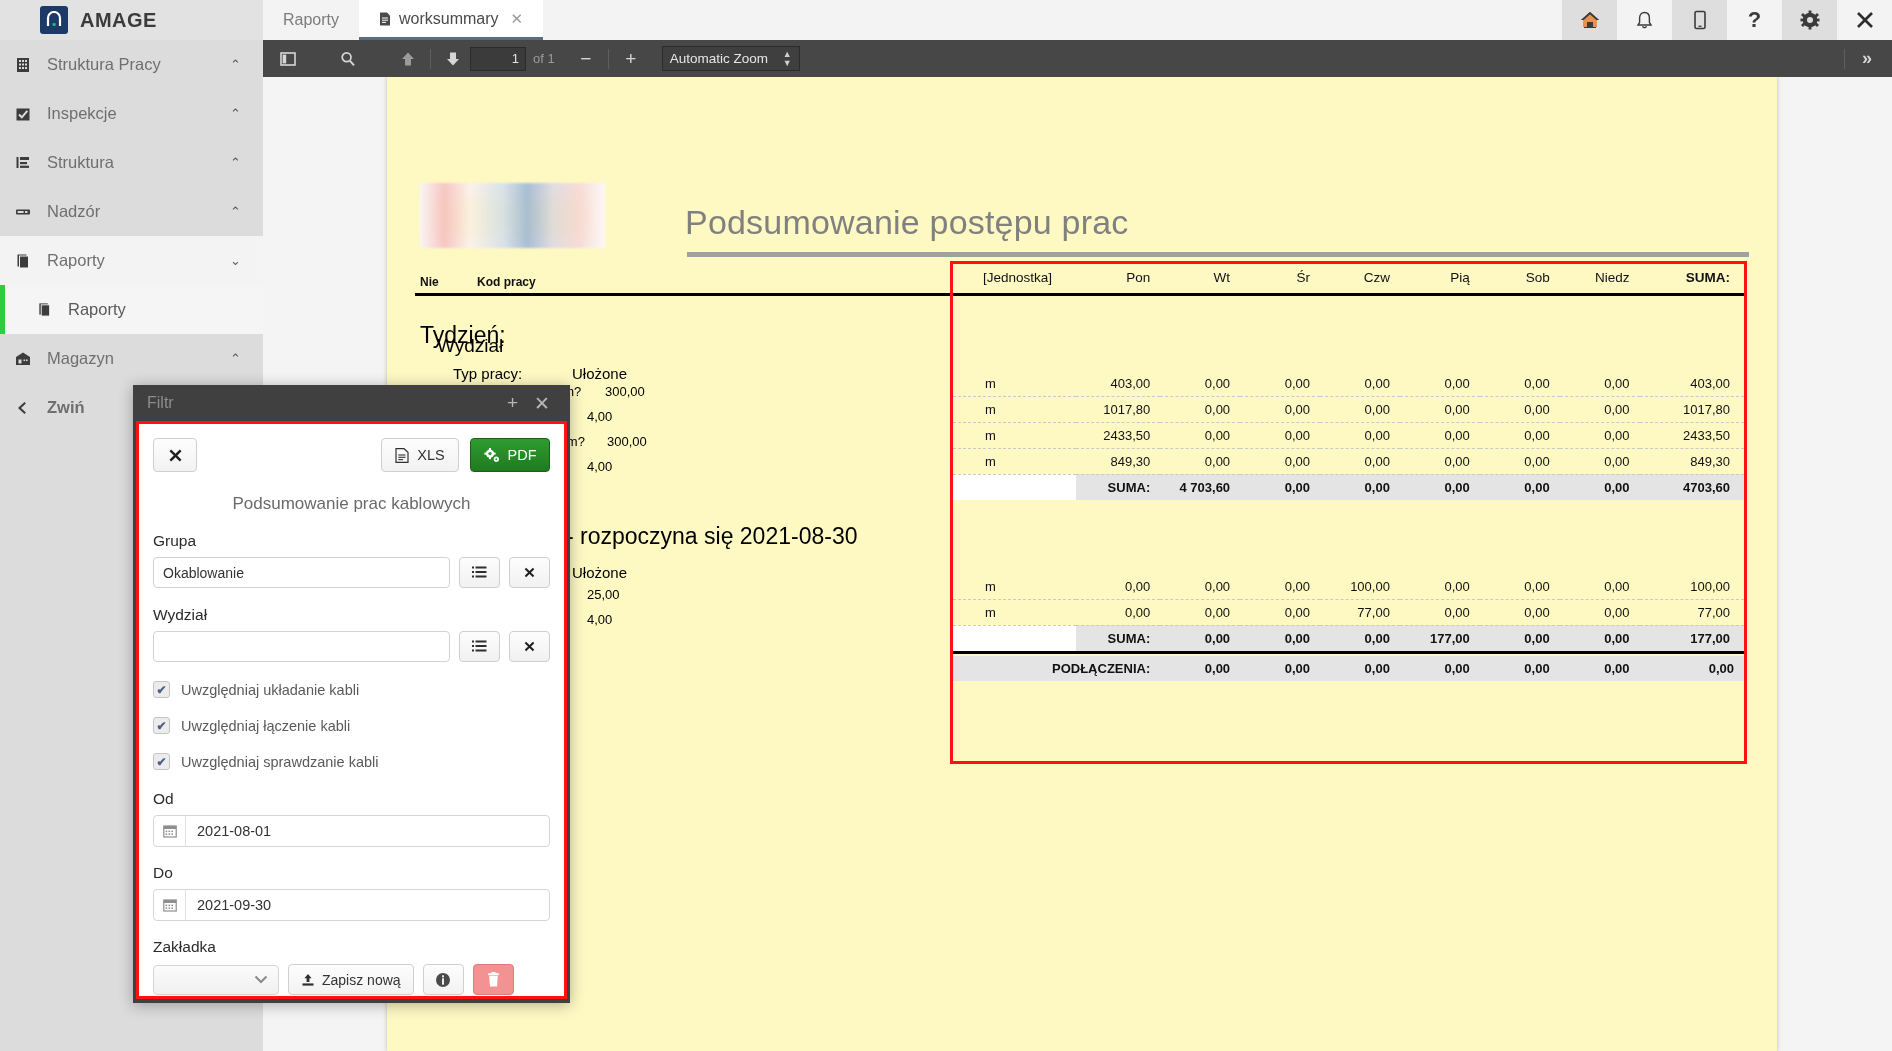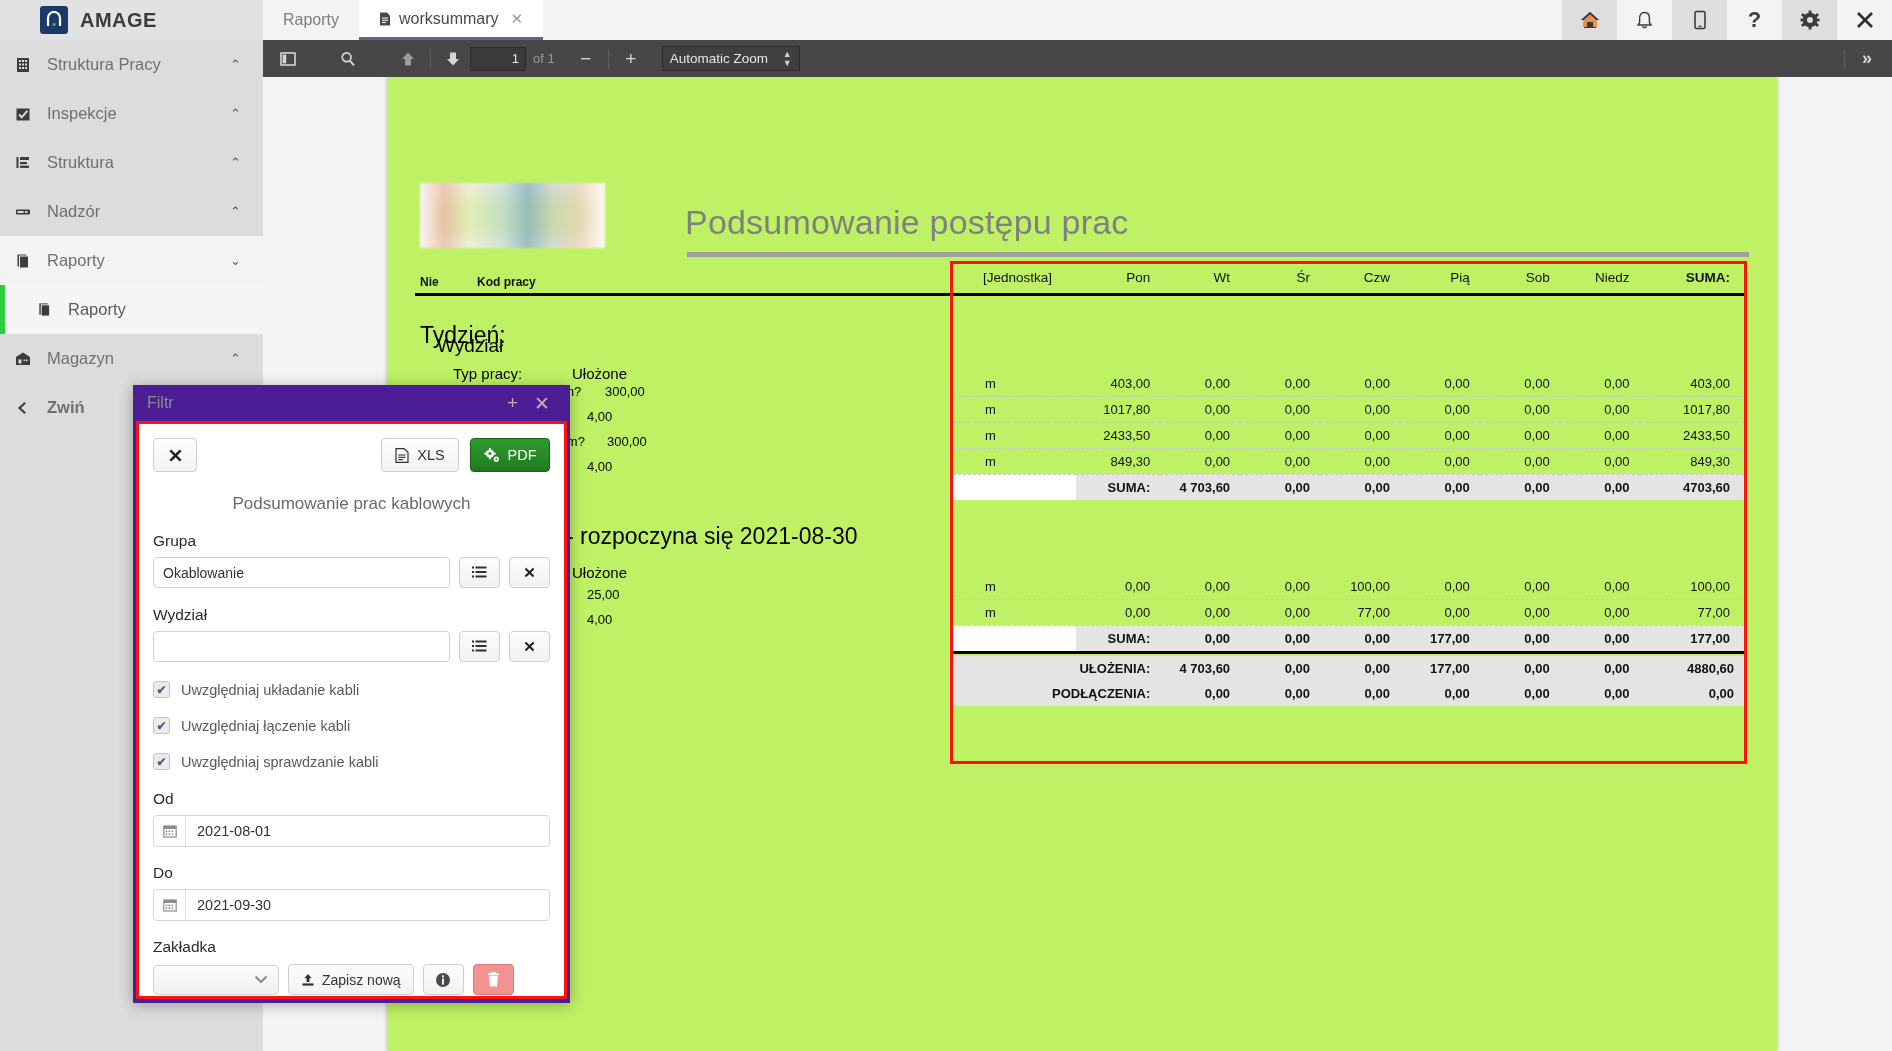--- a/index.html
+++ b/index.html
@@ -90,21 +90,21 @@
   .zoomsel .arrows { font-size: 9px; line-height: 9px; color: #cfcfcf; }
   #pdftoolbar .right { margin-left: auto; display: flex; align-items: center; }
 
   
   #viewer {
     position: absolute; left: 263px; top: 77px; width: 1629px; height: 974px;
     background: #f4f4f4; overflow: hidden;
   }
   #page {
     position: absolute; left: 124px; top: 0px; width: 1390px; height: 974px;
-    background: #bef264; box-shadow: 0 0 4px rgba(0,0,0,.25);
+    background: #fef9c3; box-shadow: 0 0 4px rgba(0,0,0,.25);
   }
 
   
   .doc { position: absolute; inset: 0; font-family: "Liberation Sans", sans-serif; color: #111; }
   .logo-blur {
     position: absolute; left: 33px; top: 106px; width: 185px; height: 65px;
     background:
       linear-gradient(to right,
         rgba(250,245,245,1) 0%, rgba(243,180,185,.75) 13%, rgba(248,235,238,.6) 27%,
         rgba(200,215,236,.7) 45%, rgba(140,170,210,.75) 58%, rgba(205,200,225,.6) 72%,
@@ -161,21 +161,21 @@
   .dtable tr.subtotal td { background: #e4e4e4; font-weight: bold; }
   .dtable tr.subtotal td.unit { background: #fff; }
   .dtable td.labelcell { text-align: right; font-weight: bold; padding-right: 10px; }
   .dtable tr.grandsep td { height: 4px; padding: 0; border-top: 3px solid #000; }
   .dtable tr.grand td { background: #e4e4e4; font-weight: bold; padding: 5px 10px 5px 0;}
   .dtable tr.grand td.labelcell { background: #e4e4e4; text-align: right; }
 
   
   #filter {
     position: absolute; left: 133px; top: 385px; width: 437px; height: 618px;
-    background: #4c1d95; box-shadow: 0 2px 14px rgba(0,0,0,.3);
+    background: #404040; box-shadow: 0 2px 14px rgba(0,0,0,.3);
   }
   .f-title {
     height: 36px; display: flex; align-items: center; padding: 0 12px 0 14px;
     color: #8c8c8c; font-size: 16px;
   }
   .f-title .ttxt { flex: 1; }
   .f-title .tbtn { color: #b5b5b5; font-size: 19px; padding: 0 8px; }
   .f-body {
     position: absolute; left: 3px; top: 36px; width: 431px; height: 578px;
     border: 3px solid #fd1111; background: #fff; padding: 14px 14px 0 14px;
@@ -627,30 +627,20 @@
               <td>0,00</td>
               <td>0,00</td>
               <td class="lastcol">177,00</td>
             </tr>
 
             <tr class="grandsep">
                   <td colspan="9"></td>
                 </tr>
 
             <tr class="grand">
-              <td class="labelcell" colspan="2">UŁOŻENIA:</td>
-              <td>4 703,60</td>
-              <td>0,00</td>
-              <td>0,00</td>
-              <td>177,00</td>
-              <td>0,00</td>
-              <td>0,00</td>
-              <td class="lastcol">4880,60</td>
-            </tr>
-            <tr class="grand">
               <td class="labelcell" colspan="2">PODŁĄCZENIA:</td>
               <td>0,00</td>
               <td>0,00</td>
               <td>0,00</td>
               <td>0,00</td>
               <td>0,00</td>
               <td>0,00</td>
               <td class="lastcol">0,00</td>
             </tr>
           </tbody>

